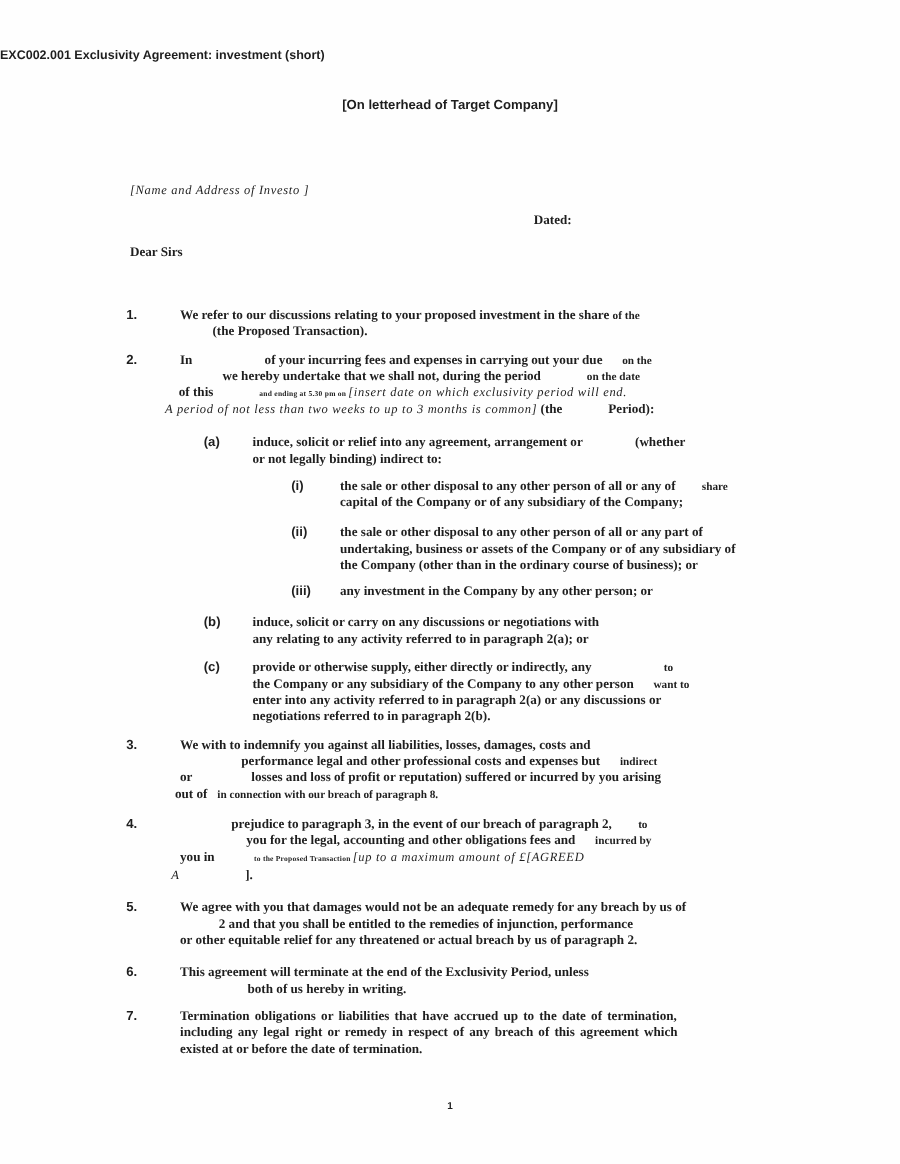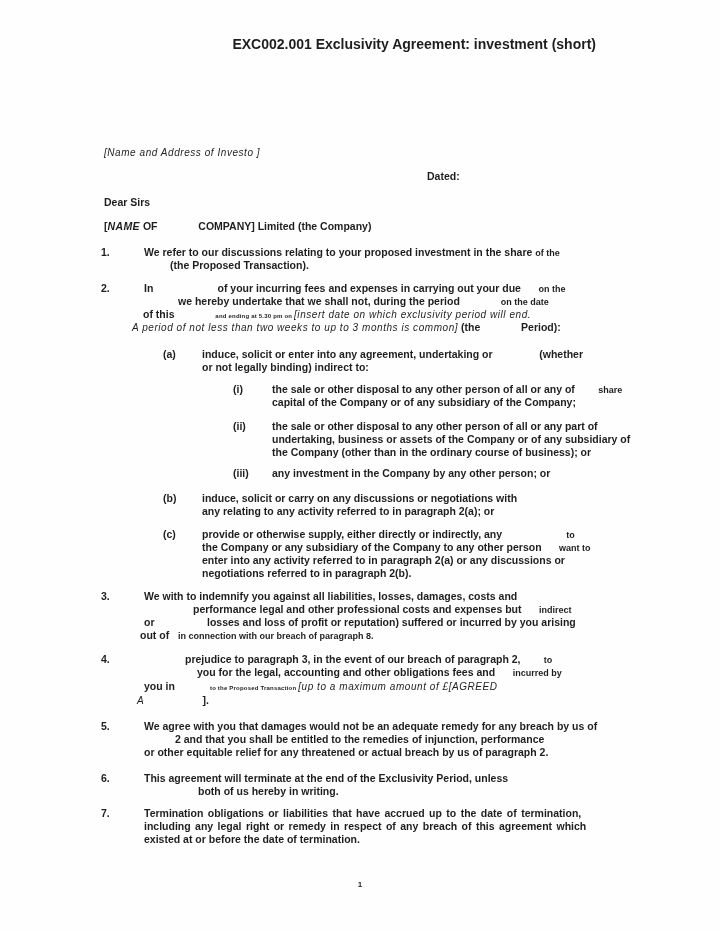--- a/index.html
+++ b/index.html
@@ -1,61 +1,61 @@
 <!DOCTYPE html>
 <html><head>
 <meta charset="utf-8">
 <style>
   html,body{margin:0;padding:0;background:#ffffff;}
   .page{
     position:relative;width:720px;height:931px;background:#fefefe;overflow:hidden;
     font-family:"Liberation Sans","DejaVu Sans",sans-serif;
     font-weight:bold;font-size:10.5px;line-height:13px;color:#1e1e1e;
   }
-  .ln{position:absolute;white-space:pre;}
+  .ln{position:absolute;white-space:pre;font-family:Liberation Serif, serif;}
   .num{position:absolute;white-space:pre;}
-  .hdr{position:absolute;left:0;top:38px;width:596px;text-align:right;font-size:14px;white-space:pre;}
+  .hdr{position:absolute;left:0;top:38px;width:596px;text-align:left;font-size:10px;white-space:pre;}
   .letterhead{position:absolute;left:0;top:78px;width:720px;text-align:center;font-size:10.5px;white-space:pre;}
   .footer{position:absolute;left:0;top:878px;width:720px;text-align:center;font-size:8px;font-weight:bold;}
   .sg{white-space:pre;}
   .sm{font-size:9px;}
   .xs{font-size:6px;letter-spacing:.2px;}
   .it{font-style:italic;font-weight:normal;font-size:10px;letter-spacing:.55px;}
   .itb{font-style:italic;font-weight:bold;letter-spacing:.4px;}
   .sp7{word-spacing:1.5px;}
 </style>
 </head>
 <body>
 
 <div class="page">
 
   <div class="hdr"><span class="sg">EXC002.001 Exclusivity Agreement: investment (short)</span></div>
+  <div class="letterhead"><span class="sg">[On letterhead of Target Company]</span></div>
 
   <div class="ln" style="left:104px;top:146px"><span class="sg it">[Name and Address of Investo ]</span></div>
   <div class="ln" style="left:427px;top:170px">Dated:</div>
   <div class="ln" style="left:104px;top:196px">Dear Sirs</div>
-  <div class="ln" style="left:104px;top:220px"><span class="sg">[</span><span class="sg itb">NAME</span><span class="sg"> OF</span><span class="sg">              </span><span class="sg">COMPANY] Limited (the Company)</span></div>
 
   <div>
     <span class="num" style="left:101px;top:246px">1.</span>
     <div class="ln" style="left:144px;top:246px"><span class="sg">We refer to our discussions relating to your proposed investment in the share</span><span class="sg"> </span><span class="sg sm">of the</span></div>
     <div class="ln" style="left:170px;top:259px"><span class="sg">(the Proposed Transaction).</span></div>
   </div>
 
   <div>
     <span class="num" style="left:101px;top:282px">2.</span>
     <div class="ln" style="left:144px;top:282px"><span class="sg">In</span><span class="sg">                      </span><span class="sg">of your incurring fees and expenses in carrying out your due</span><span class="sg">      </span><span class="sg sm">on the</span></div>
     <div class="ln" style="left:178px;top:295px"><span class="sg">we hereby undertake that we shall not, during the period</span><span class="sg">              </span><span class="sg sm">on the date</span></div>
     <div class="ln" style="left:143px;top:308px"><span class="sg">of this</span><span class="sg">              </span><span class="sg xs">and ending at 5.30 pm on </span><span class="sg it">[insert date on which exclusivity period will end.</span></div>
     <div class="ln" style="left:132px;top:321px"><span class="sg it">A period of not less than two weeks to up to 3 months is common]</span><span class="sg"> (the</span><span class="sg">              </span><span class="sg">Period):</span></div>
   </div>
 
   <div>
     <span class="num" style="left:163px;top:348px">(a)</span>
-    <div class="ln" style="left:202px;top:348px"><span class="sg">induce, solicit or enter into any agreement, undertaking or</span><span class="sg">                </span><span class="sg">(whether</span></div>
+    <div class="ln" style="left:202px;top:348px"><span class="sg">induce, solicit or relief into any agreement, arrangement or</span><span class="sg">                </span><span class="sg">(whether</span></div>
     <div class="ln" style="left:202px;top:361px"><span class="sg">or not legally binding) indirect to:</span></div>
   </div>
 
   <div>
     <span class="num" style="left:233px;top:383px">(i)</span>
     <div class="ln" style="left:272px;top:383px"><span class="sg">the sale or other disposal to any other person of all or any of</span><span class="sg">        </span><span class="sg sm">share</span></div>
     <div class="ln" style="left:272px;top:396px"><span class="sg">capital of the Company or of any subsidiary of the Company;</span></div>
   </div>
 
   <div>

